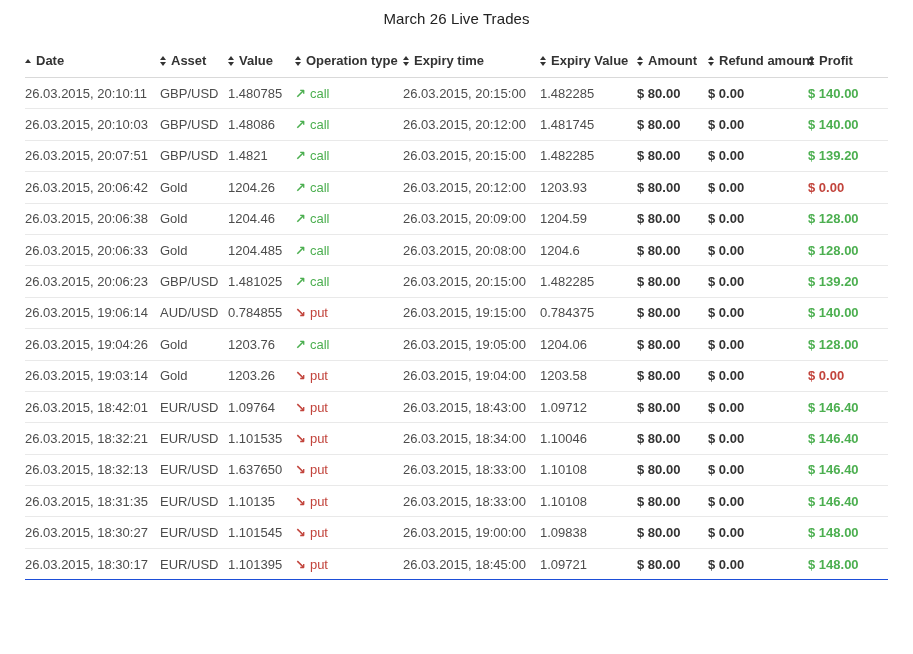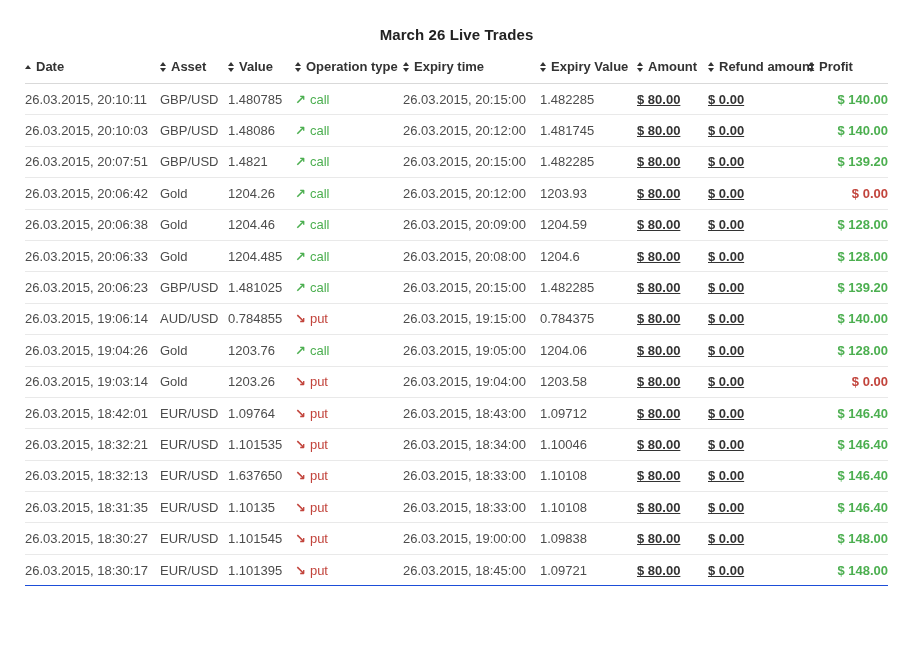--- a/index.html
+++ b/index.html
@@ -1,31 +1,31 @@
 <!DOCTYPE html>
 <html style="--green: #4caf50; --red: #c2443c;"><head>
 <meta charset="utf-8">
 <style>
   * { margin:0; padding:0; box-sizing:border-box; }
   html,body { width:913px; height:654px; background:#ffffff; overflow:hidden;
     font-family:"Liberation Sans","DejaVu Sans",sans-serif; }
   .page { width:913px; height:654px; background:#fff; padding:0 25px; }
-  .page-title { text-align:center; padding-top:26px; font-size:15px; color:#222;
-    font-weight:700; letter-spacing:.1px; }
-  table.trades { width:863px; border-collapse:collapse; margin-top:8px;
+  .page-title { text-align:center; padding-top:10px; font-size:15px; color:#222;
+    font-weight:400; letter-spacing:.1px; }
+  table.trades { width:863px; border-collapse:collapse; margin-top:18px;
     table-layout:fixed; }
   thead th { font-size:13px; font-weight:700; color:#333; text-align:left;
     padding:8px 0 9px 0; border-bottom:1px solid #d9d9d9; cursor:pointer;
     white-space:nowrap; }
   thead th.col-profit { text-align:left; }
   tbody td { font-size:13px; color:#4c4c4c; padding:0; height:31.4px;
     border-bottom:1px solid #e9e9e9; white-space:nowrap; vertical-align:middle; }
   tbody tr:last-child td { border-bottom:1px solid #1d4ed8; }
-  td.c-amount, td.c-refund { font-weight:700; color:#333;text-decoration:underline; }
-  td.c-profit { font-weight:700; text-align:right; }
+  td.c-amount, td.c-refund { font-weight:700; color:#333; }
+  td.c-profit { font-weight:700; text-align:left; }
   td.c-profit.win { color:var(--green,#4caf50); }
   td.c-profit.loss { color:var(--red,#c2443c); }
   .op-call { color:var(--green,#4caf50); }
   .op-put { color:var(--red,#c2443c); }
   .op-icon { font-weight:700; margin-right:4px; font-size:13px; }
   
   .sort-icon { display:inline-flex; flex-direction:column; align-items:center;
     justify-content:center; margin-right:5px; vertical-align:middle;
     position:relative; top:-1px; }
   .sort-icon .gap { height:2px; }

